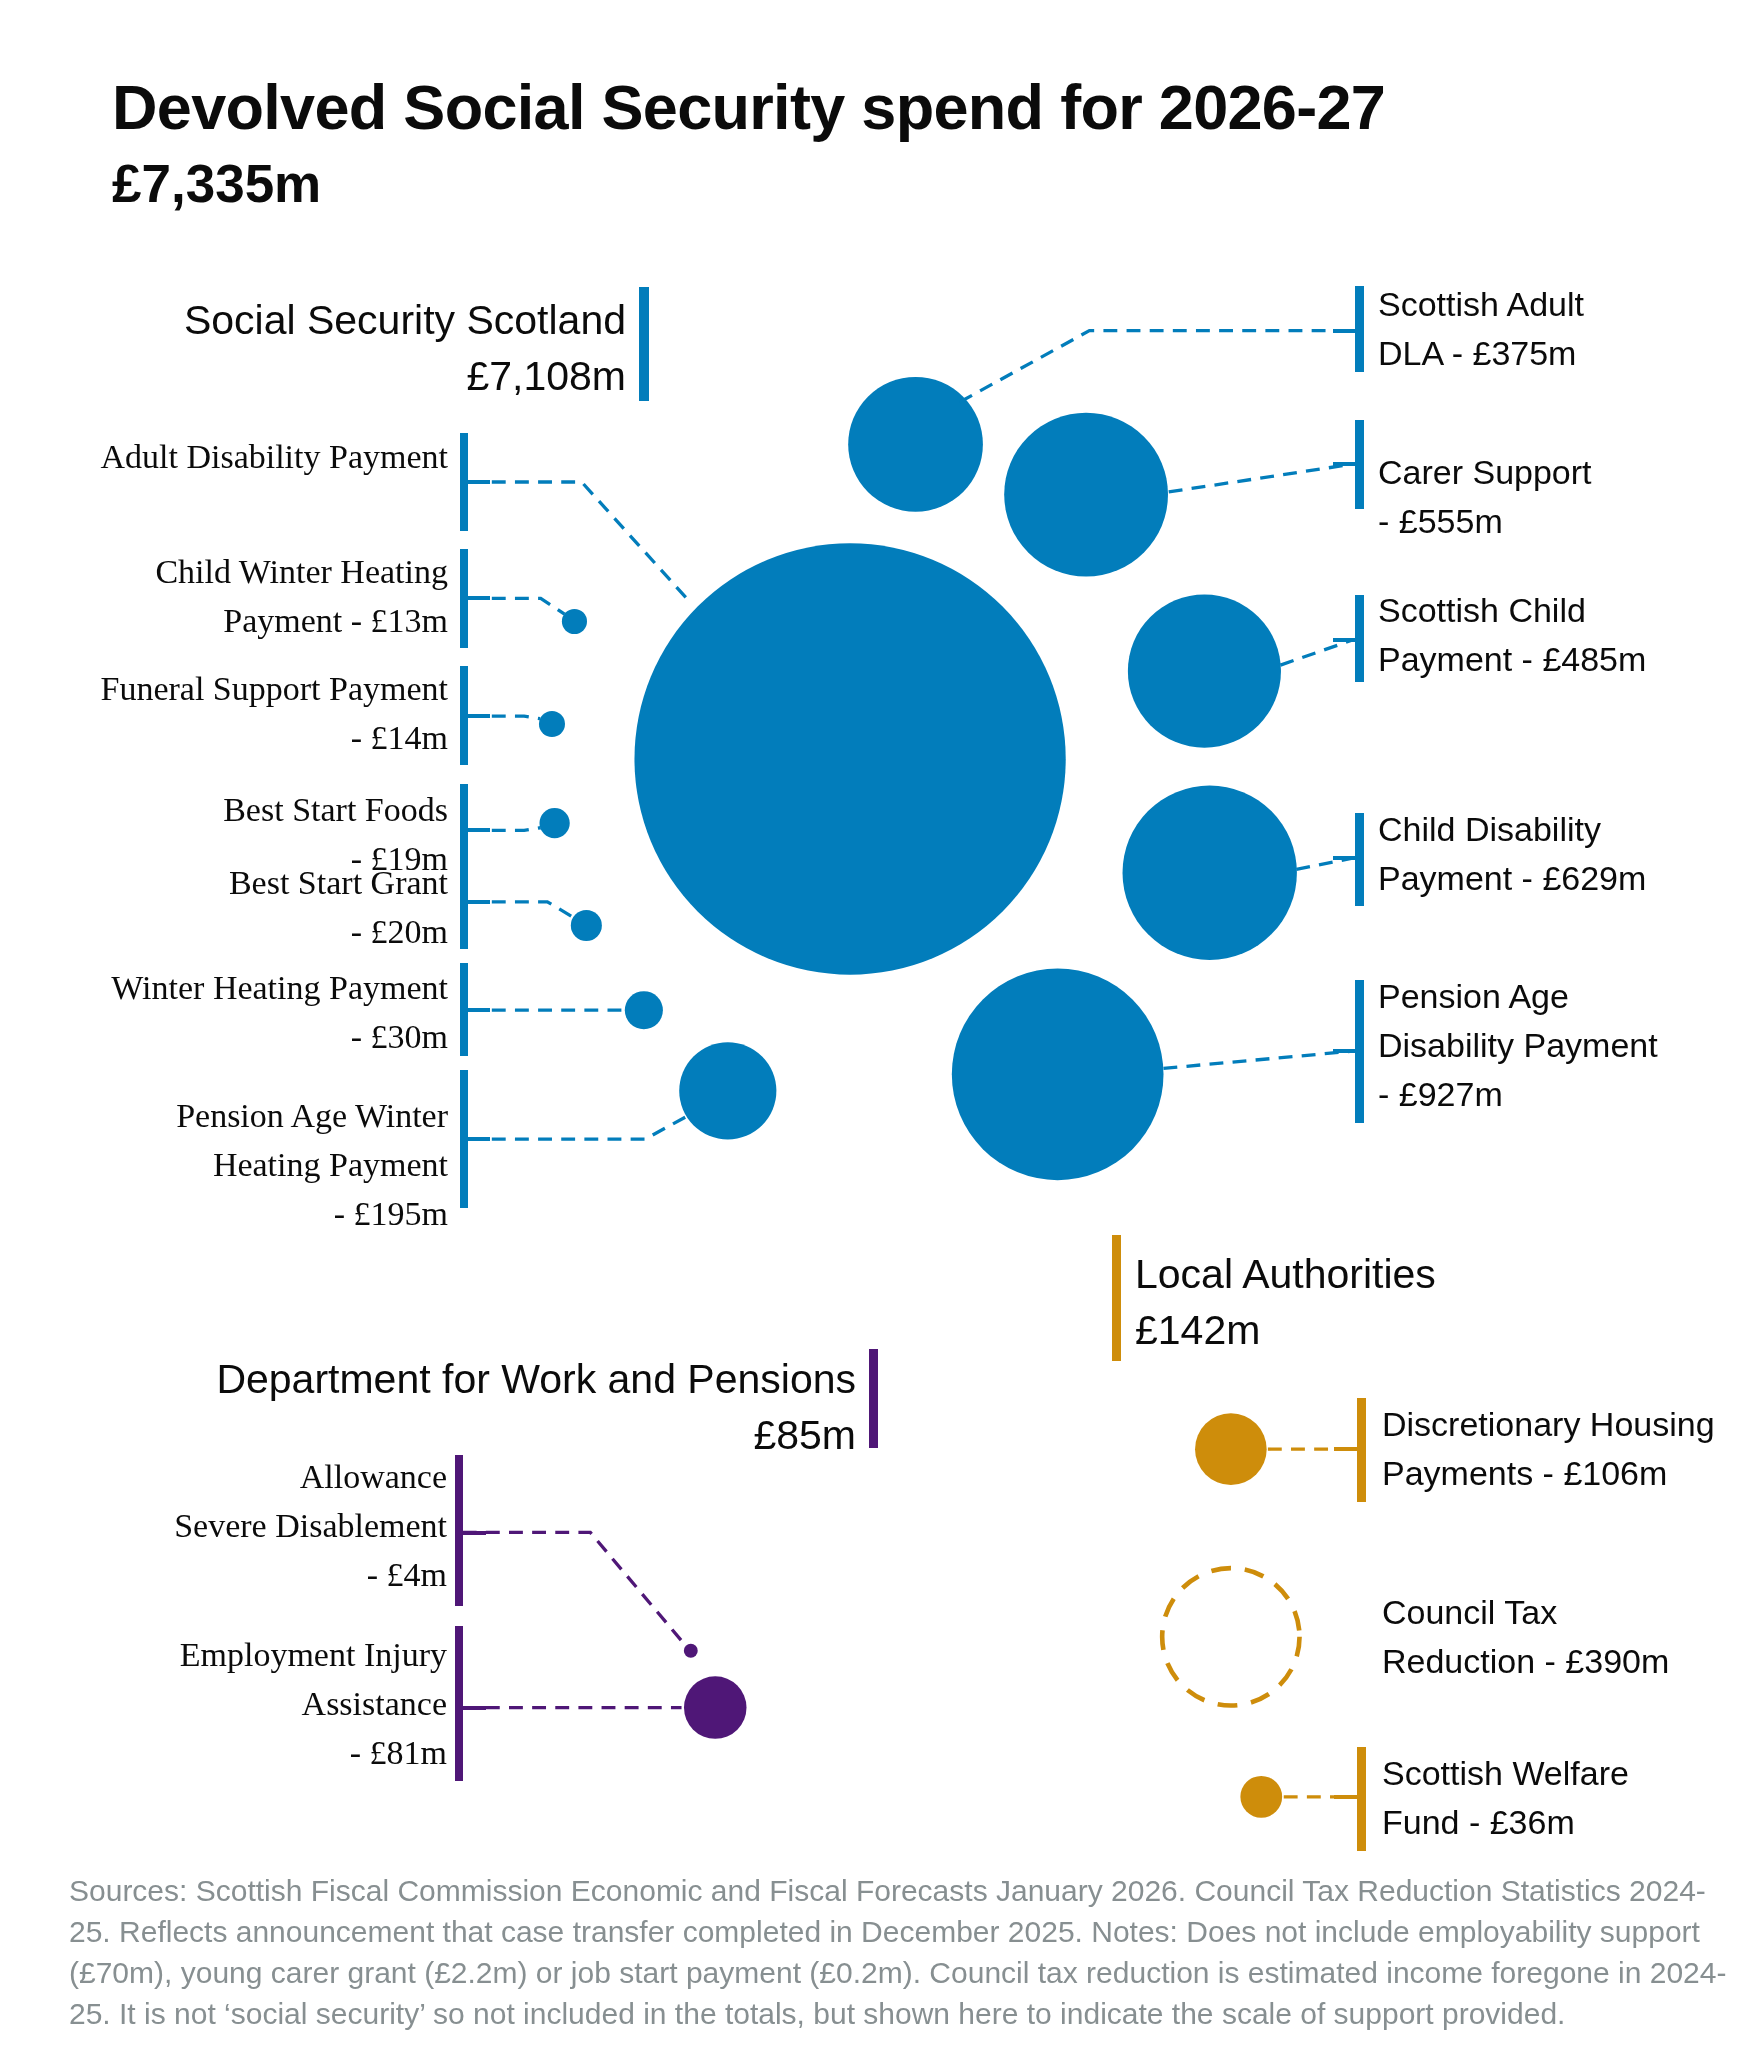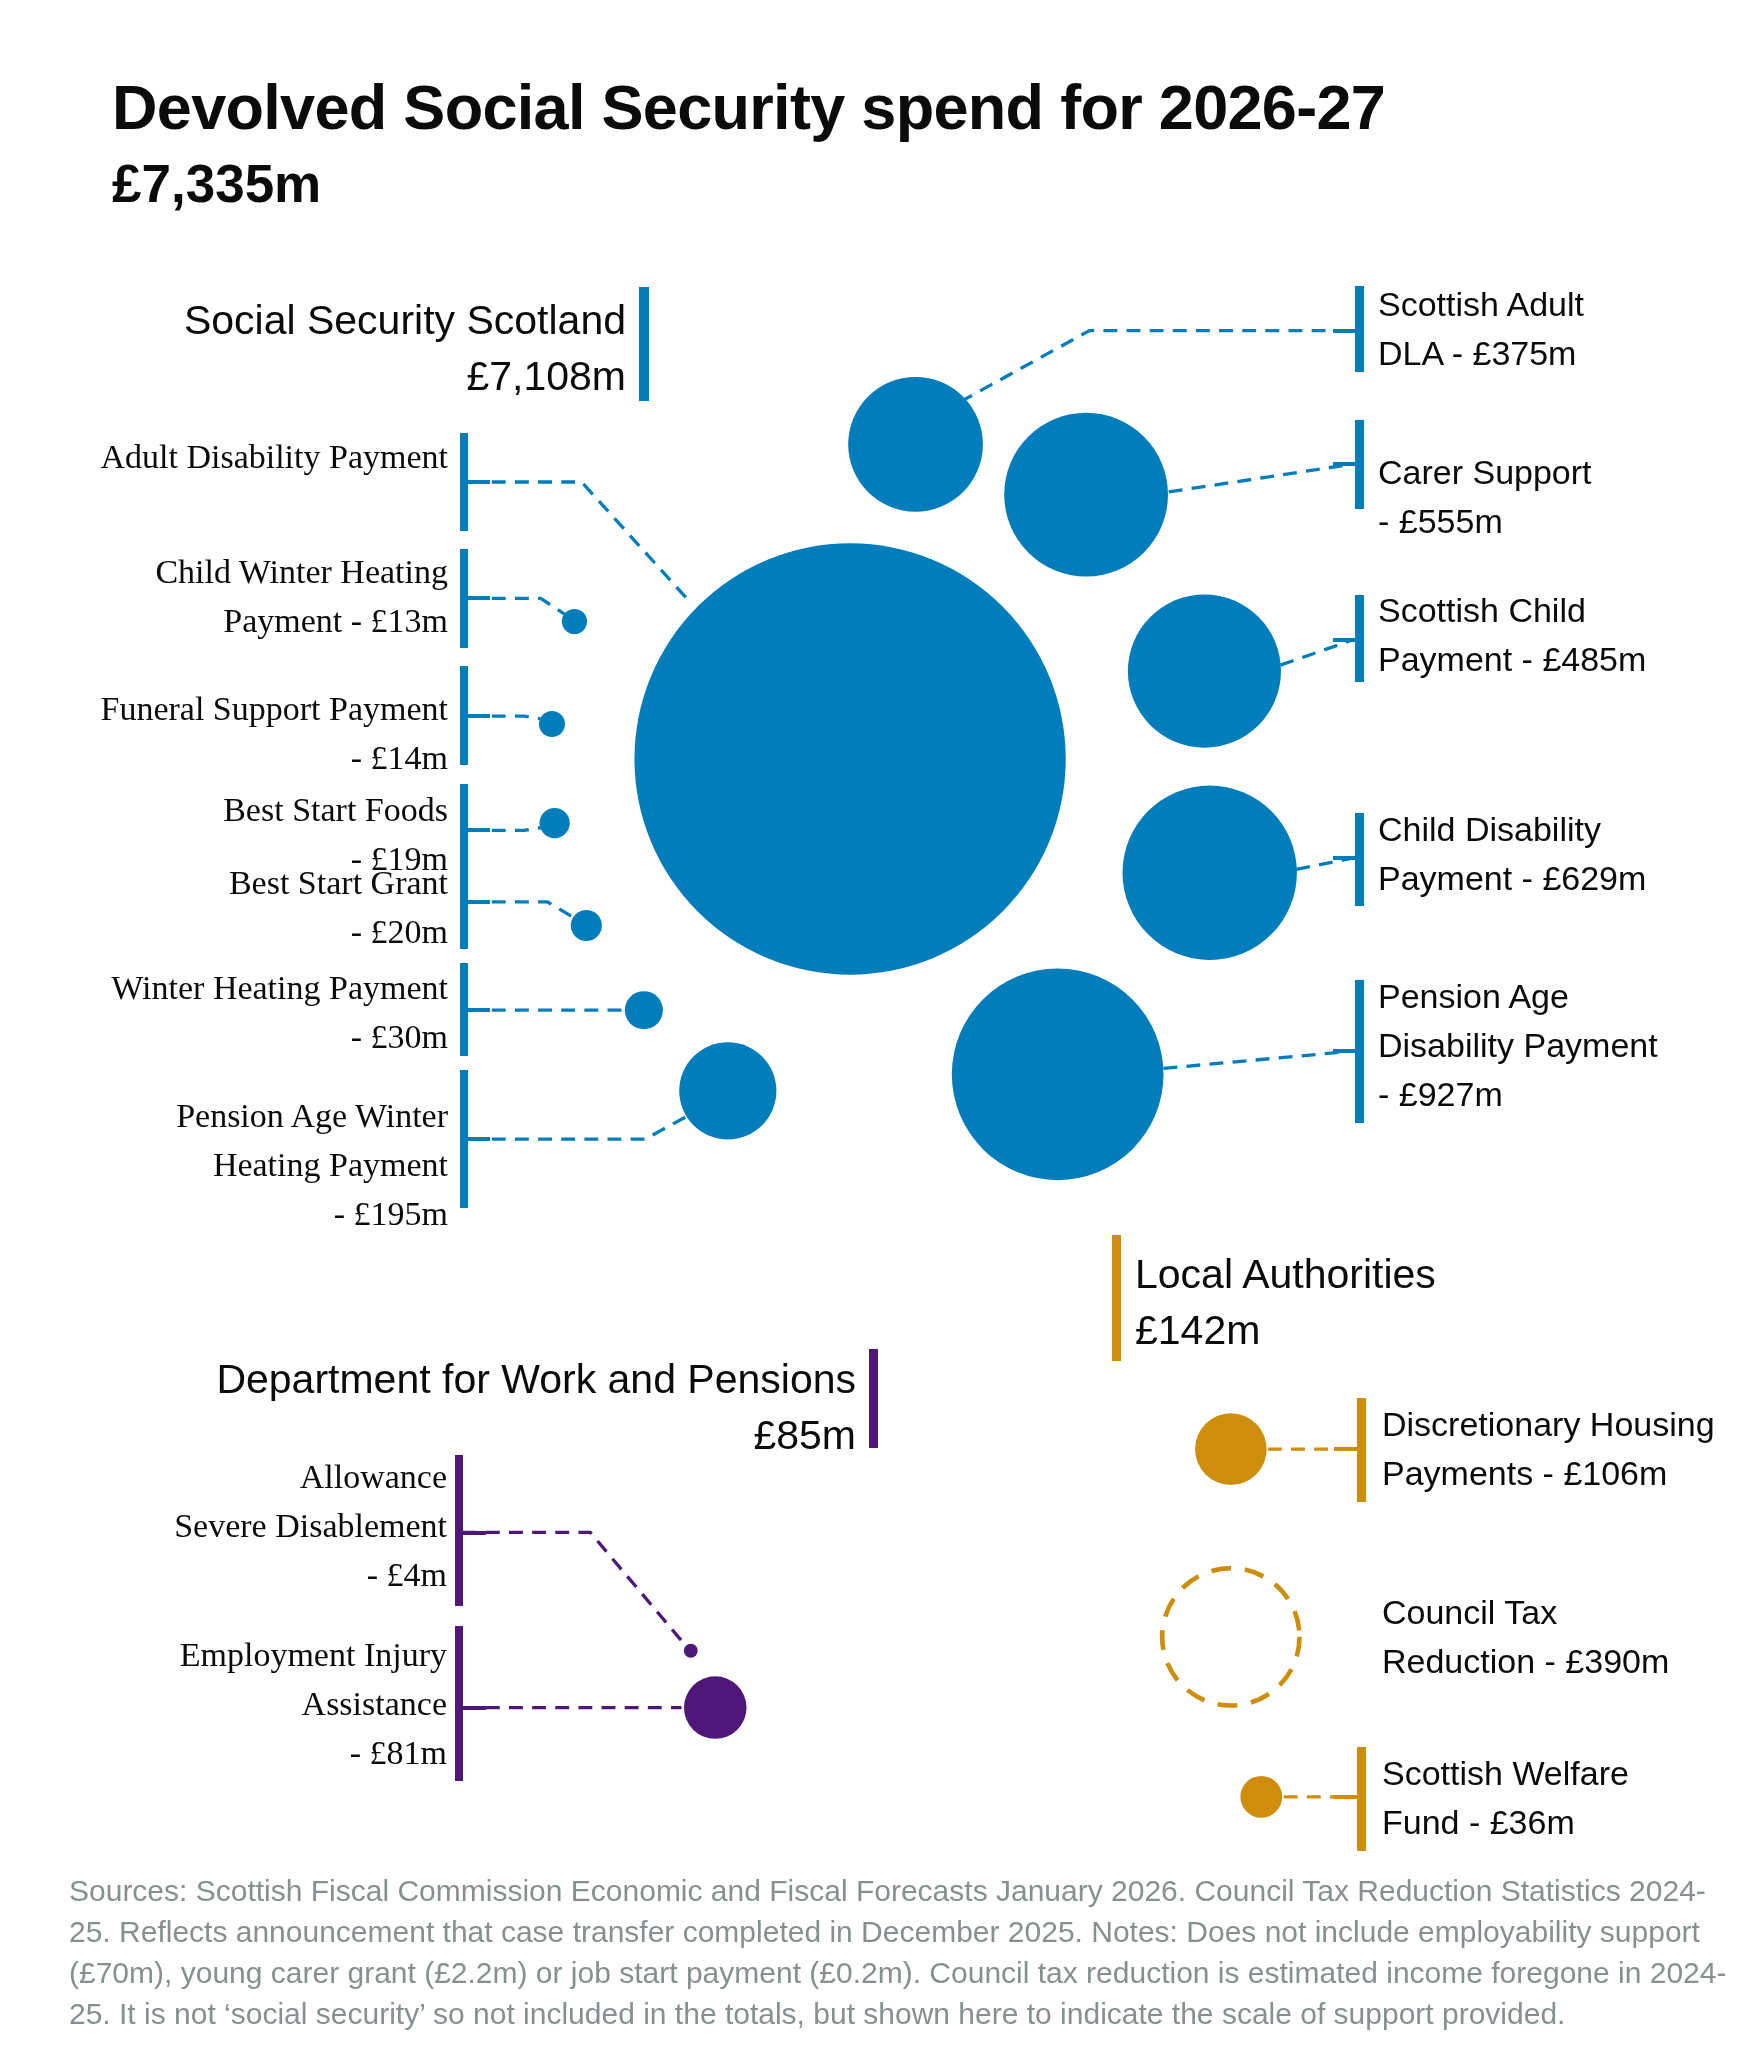--- a/index.html
+++ b/index.html
@@ -107,21 +107,21 @@
   <div class="tick blue" style="left:467px;top:1008px;width:22.5px;"></div>
   <div class="tick blue" style="left:467px;top:1137px;width:22.5px;"></div>
 
   <div class="abs lbl r" style="right:1315px;top:432px;">
     <div>Adult Disability Payment</div>
   </div>
   <div class="abs lbl r" style="right:1315px;top:547px;">
     <div>Child Winter Heating</div>
     <div>Payment - £13m</div>
   </div>
-  <div class="abs lbl r" style="right:1315px;top:664px;margin-top:20px;">
+  <div class="abs lbl r" style="right:1315px;top:664px;">
     <div>Funeral Support Payment</div>
     <div>- £14m</div>
   </div>
   <div class="abs lbl r" style="right:1315px;top:785px;">
     <div>Best Start Foods</div>
     <div>- £19m</div>
   </div>
   <div class="abs lbl r" style="right:1315px;top:858px;">
     <div>Best Start Grant</div>
     <div>- £20m</div>

